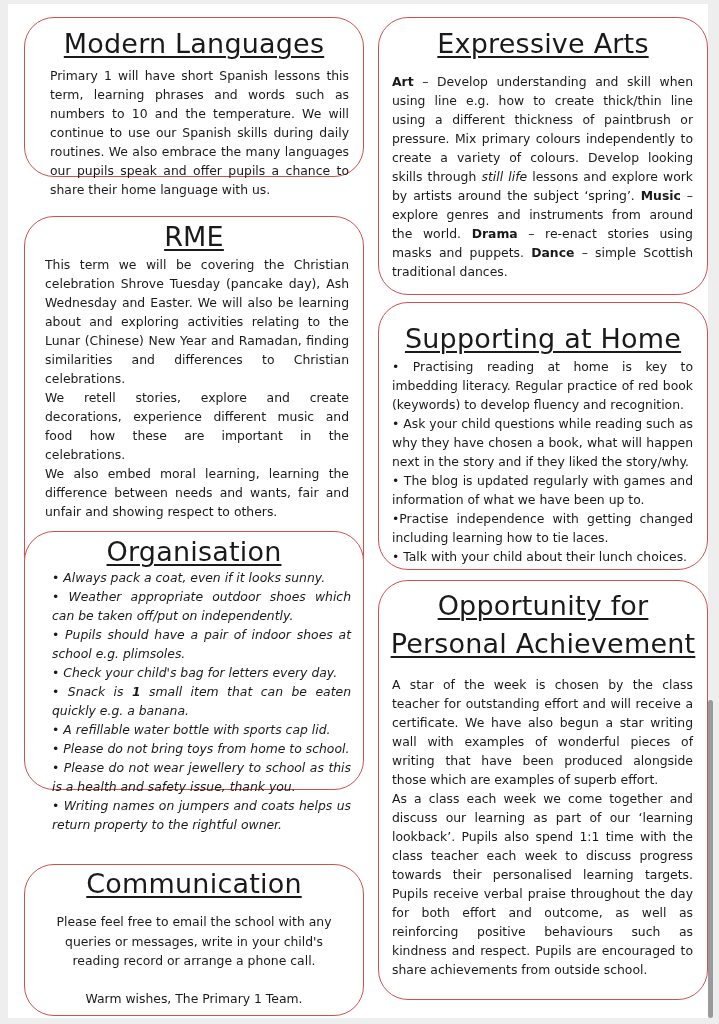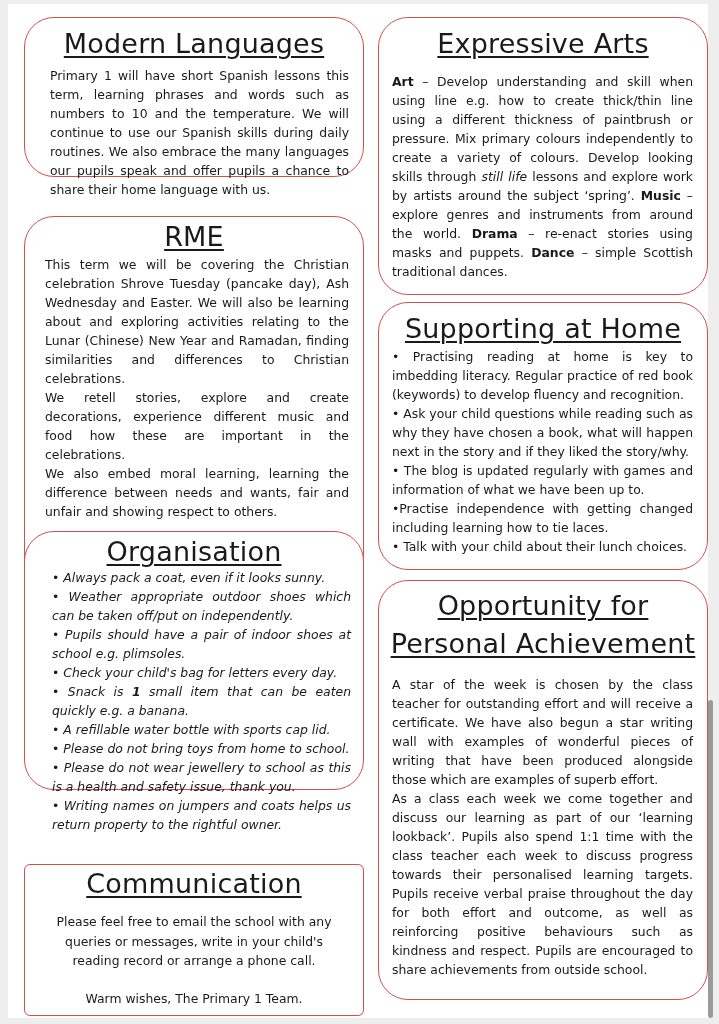--- a/index.html
+++ b/index.html
@@ -49,32 +49,32 @@
 
   #ea { left: 370px; top: 13px; width: 330px; height: 278px; }
   #ea .title { margin-top: 10px; text-align: center; }
   #ea .body { padding: 12px 14px 0 13px; }
 
   #rme { left: 16px; top: 212px; width: 340px; height: 377px; }
   #rme .title { margin-top: 4px; }
   #rme .body { padding: 2px 14px 0 20px; }
 
   #sah { left: 370px; top: 298px; width: 330px; height: 268px; }
-  #sah .title { margin-top: 10px; }
+  #sah .title { margin-top: 20px; }
   #sah .body { padding: 2px 14px 0 13px; }
 
   #org { left: 16px; top: 527px; width: 340px; height: 259px; }
   #org .title { margin-top: 4px; }
   #org .body { padding: 0 12px 0 27px; font-style: italic; }
 
   #opa { left: 370px; top: 576px; width: 330px; height: 420px; }
   #opa .title { margin-top: 6px; line-height: 38px; }
   #opa .body { padding: 12px 14px 0 13px; }
 
-  #com { left: 16px; top: 860px; width: 340px; height: 152px; border-radius: 6px; }
+  #com { left: 16px; top: 860px; width: 340px; height: 152px; }
   #com .title { margin-top: 3px; }
   #com .body { padding: 12px 18px 0 18px; text-align: center; line-height: 19.5px; }
   #com .sign { margin-top: 18px; }
 
   .scrollbar {
     position: absolute; left: 708px; top: 700px; width: 5px; height: 318px;
     background: #9a9a9a; border-radius: 3px;
   }
 </style>
 </head>

